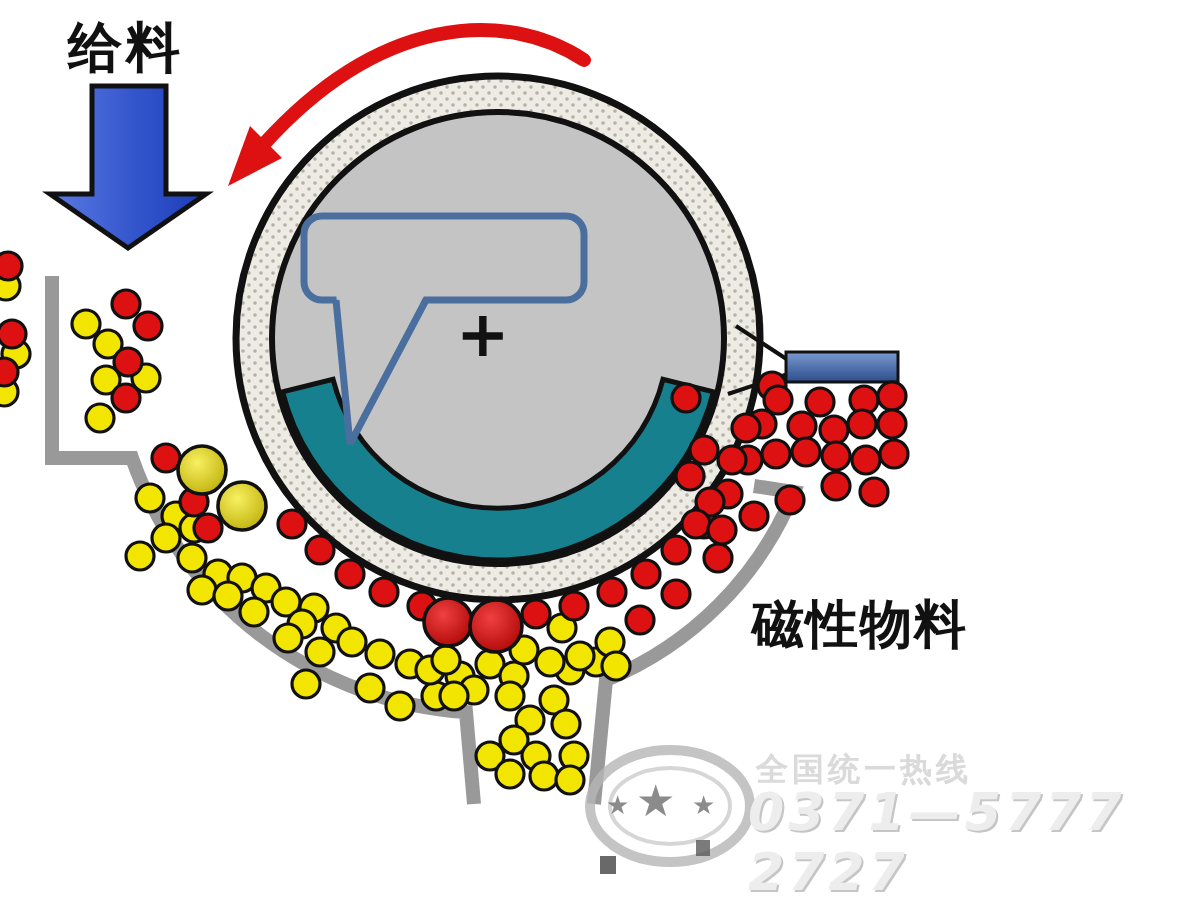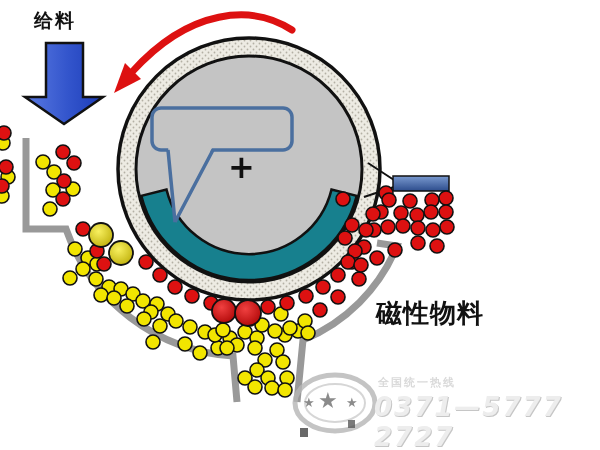--- a/index.html
+++ b/index.html
@@ -1,26 +1,26 @@
 <!DOCTYPE html>
 <html style="--red: #dd1111; --yellow: #f2e500; --teal: #17808e; --drum-gray: #c4c4c4; --ring: #edebe3; --ring-dot: #b3b0a4; --chute-gray: #999999; --callout-blue: #4a6f9f; --arrow-blue-light: #5a7ae2; --arrow-blue-dark: #1c3cb8; --scraper-light: #7a9ad0; --scraper-dark: #2c4c8c; --outline: #111111;"><head>
 <meta charset="utf-8">
 <style>
   html,body{margin:0;padding:0;background:#fff;}
   #stage{position:relative;width:600px;height:450px;background:#fff;overflow:hidden;
          font-family:"DejaVu Sans","Liberation Sans",sans-serif;}
   #stage svg{position:absolute;left:0;top:0;}
   .lbl{position:absolute;color:#111;font-weight:bold;white-space:nowrap;line-height:1.1;}
-  .lbl-feed{left:34px;top:10px;font-size:19px;letter-spacing:2px;}
+  .lbl-feed{left:34px;top:10px;font-size:27px;letter-spacing:2px;}
   .lbl-drum{left:358px;top:26px;font-size:26px;letter-spacing:2px;}
   .lbl-magnet{left:152px;top:114px;width:140px;text-align:center;font-size:23px;letter-spacing:2px;}
   .lbl-plus{left:228px;top:150px;font-size:32px;font-weight:bold;}
   .lbl-magnetic{left:376px;top:299px;font-size:26px;letter-spacing:1px;}
   .lbl-nonmagnetic{left:214px;top:399px;font-size:26px;letter-spacing:1px;}
-  .wm-tag{position:absolute;left:378px;top:375px;font-size:11px;font-weight:bold;
+  .wm-tag{position:absolute;left:378px;top:375px;font-size:16px;font-weight:bold;
           color:#dadada;letter-spacing:2px;}
   .wm-phone{position:absolute;left:374px;top:392px;font-size:26px;font-weight:bold;
             font-style:italic;color:#ededed;letter-spacing:2px;
             text-shadow:1px 1px 0 #c6c6c6;}
   
   .chute{fill:none;stroke:var(--chute-gray);stroke-width:7;}
   .drum-outer{fill:url(#stip);stroke:var(--outline);stroke-width:3.5;}
   .drum-inner{fill:var(--drum-gray);stroke:var(--outline);stroke-width:3;}
   .magnet-arc{fill:var(--teal);stroke:var(--outline);stroke-width:2.5;}
   .callout-box{fill:var(--drum-gray);stroke:var(--callout-blue);stroke-width:3.5;}

